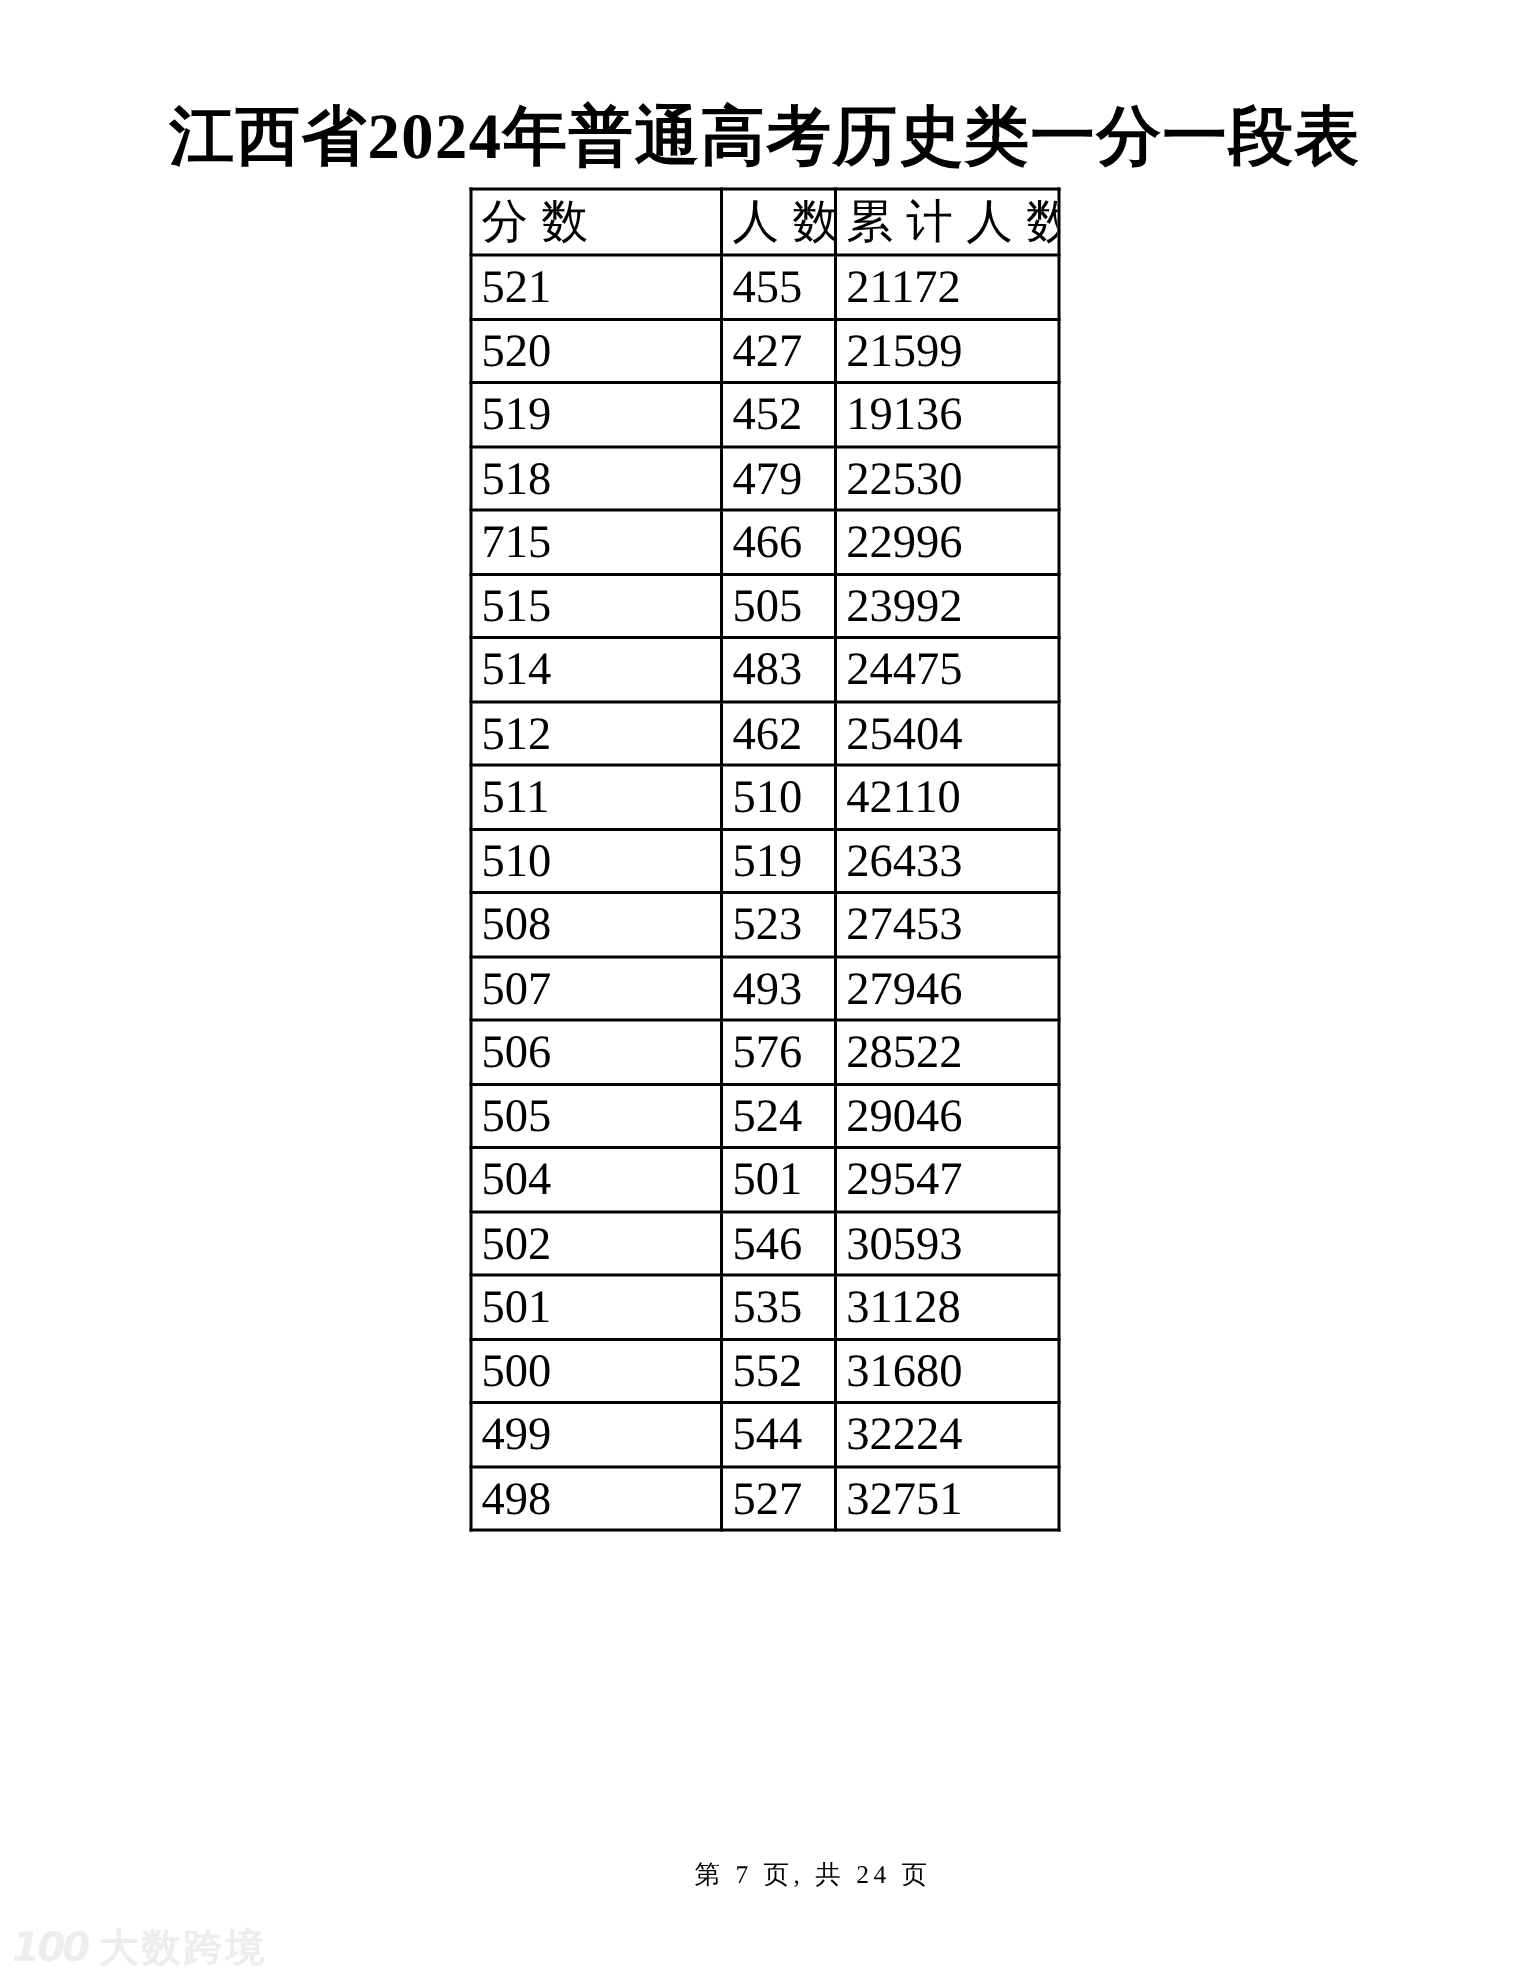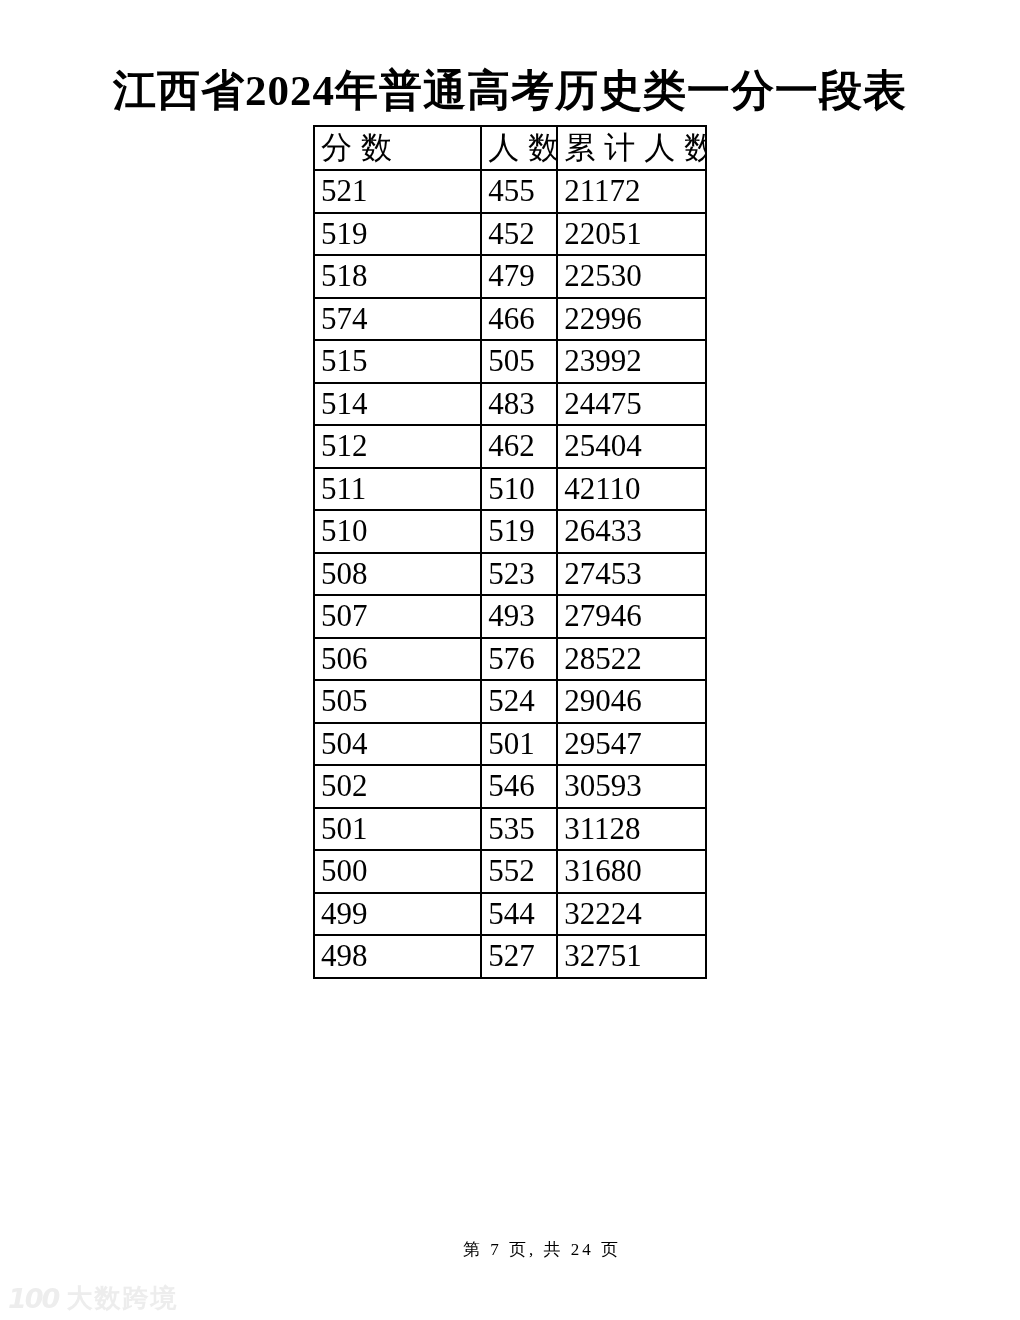--- a/index.html
+++ b/index.html
@@ -109,31 +109,36 @@
         <th>累计人数</th>
       </tr>
     </thead>
     <tbody>
         <tr>
           <td>521</td>
           <td>455</td>
           <td>21172</td>
         </tr>
         <tr>
+          <td>520</td>
+          <td>427</td>
+          <td>21599</td>
+        </tr>
+        <tr>
           <td>519</td>
           <td>452</td>
-          <td>22051</td>
+          <td>19136</td>
         </tr>
         <tr>
           <td>518</td>
           <td>479</td>
           <td>22530</td>
         </tr>
         <tr>
-          <td>574</td>
+          <td>715</td>
           <td>466</td>
           <td>22996</td>
         </tr>
         <tr>
           <td>515</td>
           <td>505</td>
           <td>23992</td>
         </tr>
         <tr>
           <td>514</td>

